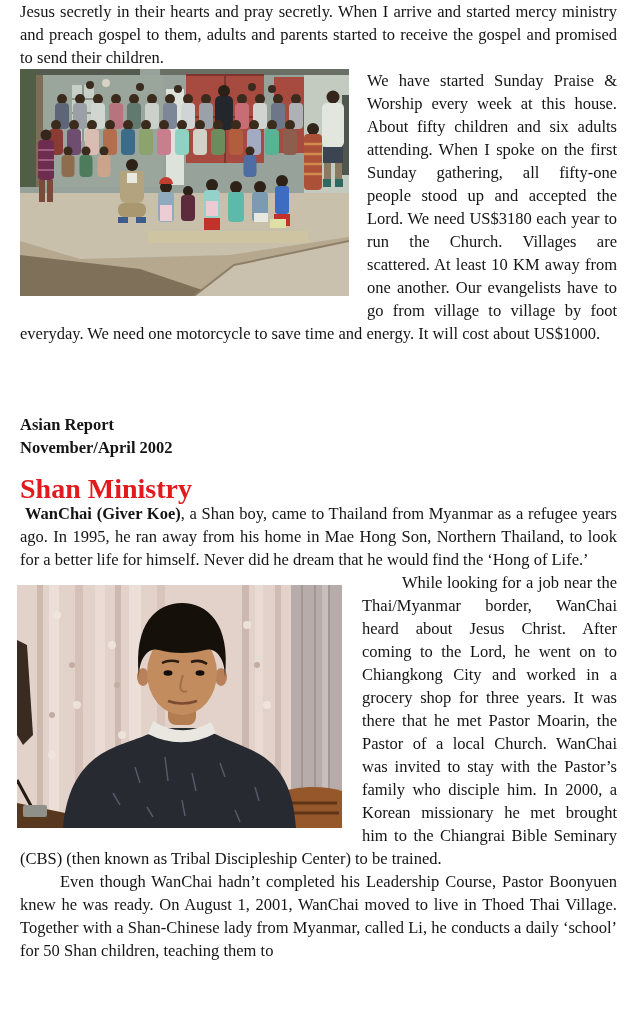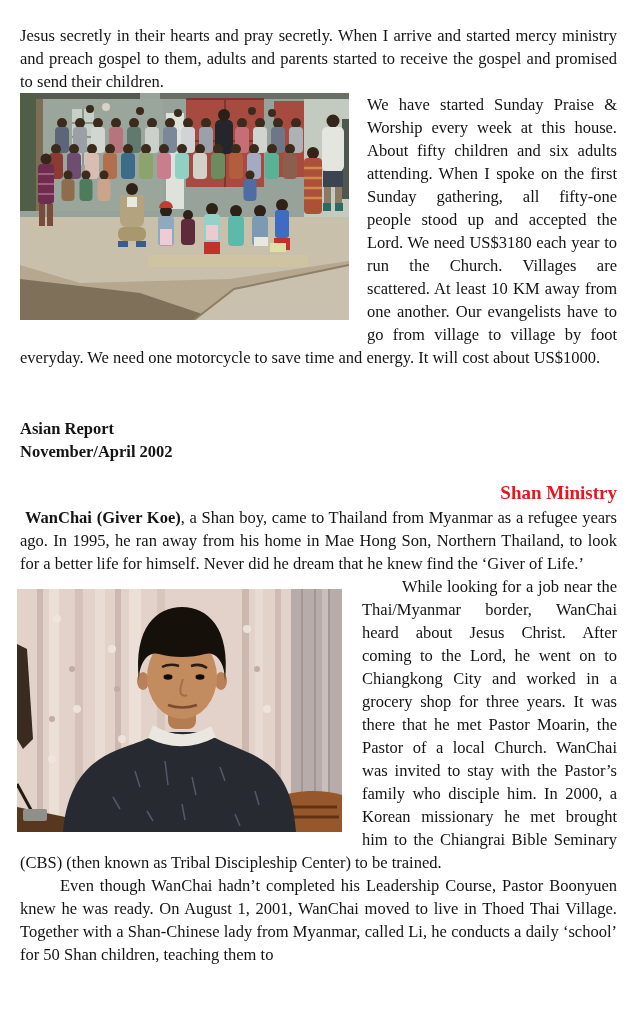--- a/index.html
+++ b/index.html
@@ -1,20 +1,20 @@
 <!DOCTYPE html>
 <html style="--accent-red: #e2191d;"><head>
 <meta charset="utf-8">
 <style>
   html, body { margin: 0; padding: 0; background: #ffffff; }
   body { width: 637px; height: 1024px; overflow: hidden; }
   .page {
     box-sizing: border-box;
     width: 637px; height: 1024px;
-    padding: 24px 20px 0 20px;
+    padding: 0 20px 0 20px;
     font-family: "Liberation Serif", "DejaVu Serif", serif;
     font-size: 16.5px;
     line-height: 23px;
     color: #141414;
     text-align: justify;
     overflow: hidden;
     background: #ffffff;
   }
   p.para { margin: 0; }
   .para-intro { margin-bottom: 18px; }
@@ -24,30 +24,30 @@
     float: left;
     width: 329px; height: 227px;
     margin: 0 18px 12px 0;
   }
   .photo2 {
     float: left;
     width: 325px; height: 243px;
     margin: 14px 20px 10px -3px;
   }
   .report-title {
-    margin-top: 48px;
+    margin-top: 68px;
     font-weight: bold;
     text-align: left;
   }
   .section-heading {
     margin: 16px 0 0 0;
-    font-size: 19px;
+    font-size: 28px;
     line-height: 27px;
     font-weight: bold;
-    text-align: right;
+    text-align: left;
     color: var(--accent-red, #e2191d);
     font-family: "Liberation Serif", "DejaVu Serif", serif;
   }
   .para-wanchai { margin-top: 23px; text-indent: 5px; }
   .indent { text-indent: 40px; }
 </style>
 </head>
 <body>
 
 <div class="page">
@@ -341,19 +341,19 @@
         <ellipse cx="204" cy="92" rx="6" ry="9" fill="#b8815a"></ellipse>
         <ellipse cx="165" cy="88" rx="35" ry="42" fill="#c38c5f"></ellipse>
         <path d="M122,92 C116,38 140,18 165,18 C190,18 214,38 208,92 C208,72 198,62 188,65 C175,69 155,69 142,65 C132,62 122,72 122,92 Z" fill="#16100a"></path>
         <path d="M145,78 q8,-4 17,-1 M174,77 q9,-3 16,2" stroke="#2a1c10" stroke-width="2.5" fill="none"></path>
         <ellipse cx="151" cy="88" rx="4.5" ry="2.8" fill="#120d08"></ellipse>
         <ellipse cx="183" cy="88" rx="4.5" ry="2.8" fill="#120d08"></ellipse>
         <path d="M166,90 q-4,11 -2,15 q3,3 6,1" stroke="#a06f46" stroke-width="2" fill="none"></path>
         <path d="M151,116 q14,5 29,0" stroke="#7c4c32" stroke-width="2.6" fill="none"></path>
       </g>
     </svg>
-  </span><span>he knew find the ‘Giver of Life.’</span></p>
+  </span><span>he would find the ‘Hong of Life.’</span></p>
 
   <p class="para indent">While looking for a job near the Thai/Myanmar border, WanChai heard about Jesus Christ. After coming to the Lord, he went on to Chiangkong City and worked in a grocery shop for three years. It was there that he met Pastor Moarin, the Pastor of a local Church. WanChai was invited to stay with the Pastor’s family who disciple him. In 2000, a Korean missionary he met brought him to the Chiangrai Bible Seminary (CBS) (then known as Tribal Discipleship Center) to be trained.</p>
 
   <p class="para indent">Even though WanChai hadn’t completed his Leadership Course, Pastor Boonyuen knew he was ready. On August 1, 2001, WanChai moved to live in Thoed Thai Village. Together with a Shan-Chinese lady from Myanmar, called Li, he conducts a daily ‘school’ for 50 Shan children, teaching them to</p>
 
 </div>
 
 </body></html>

